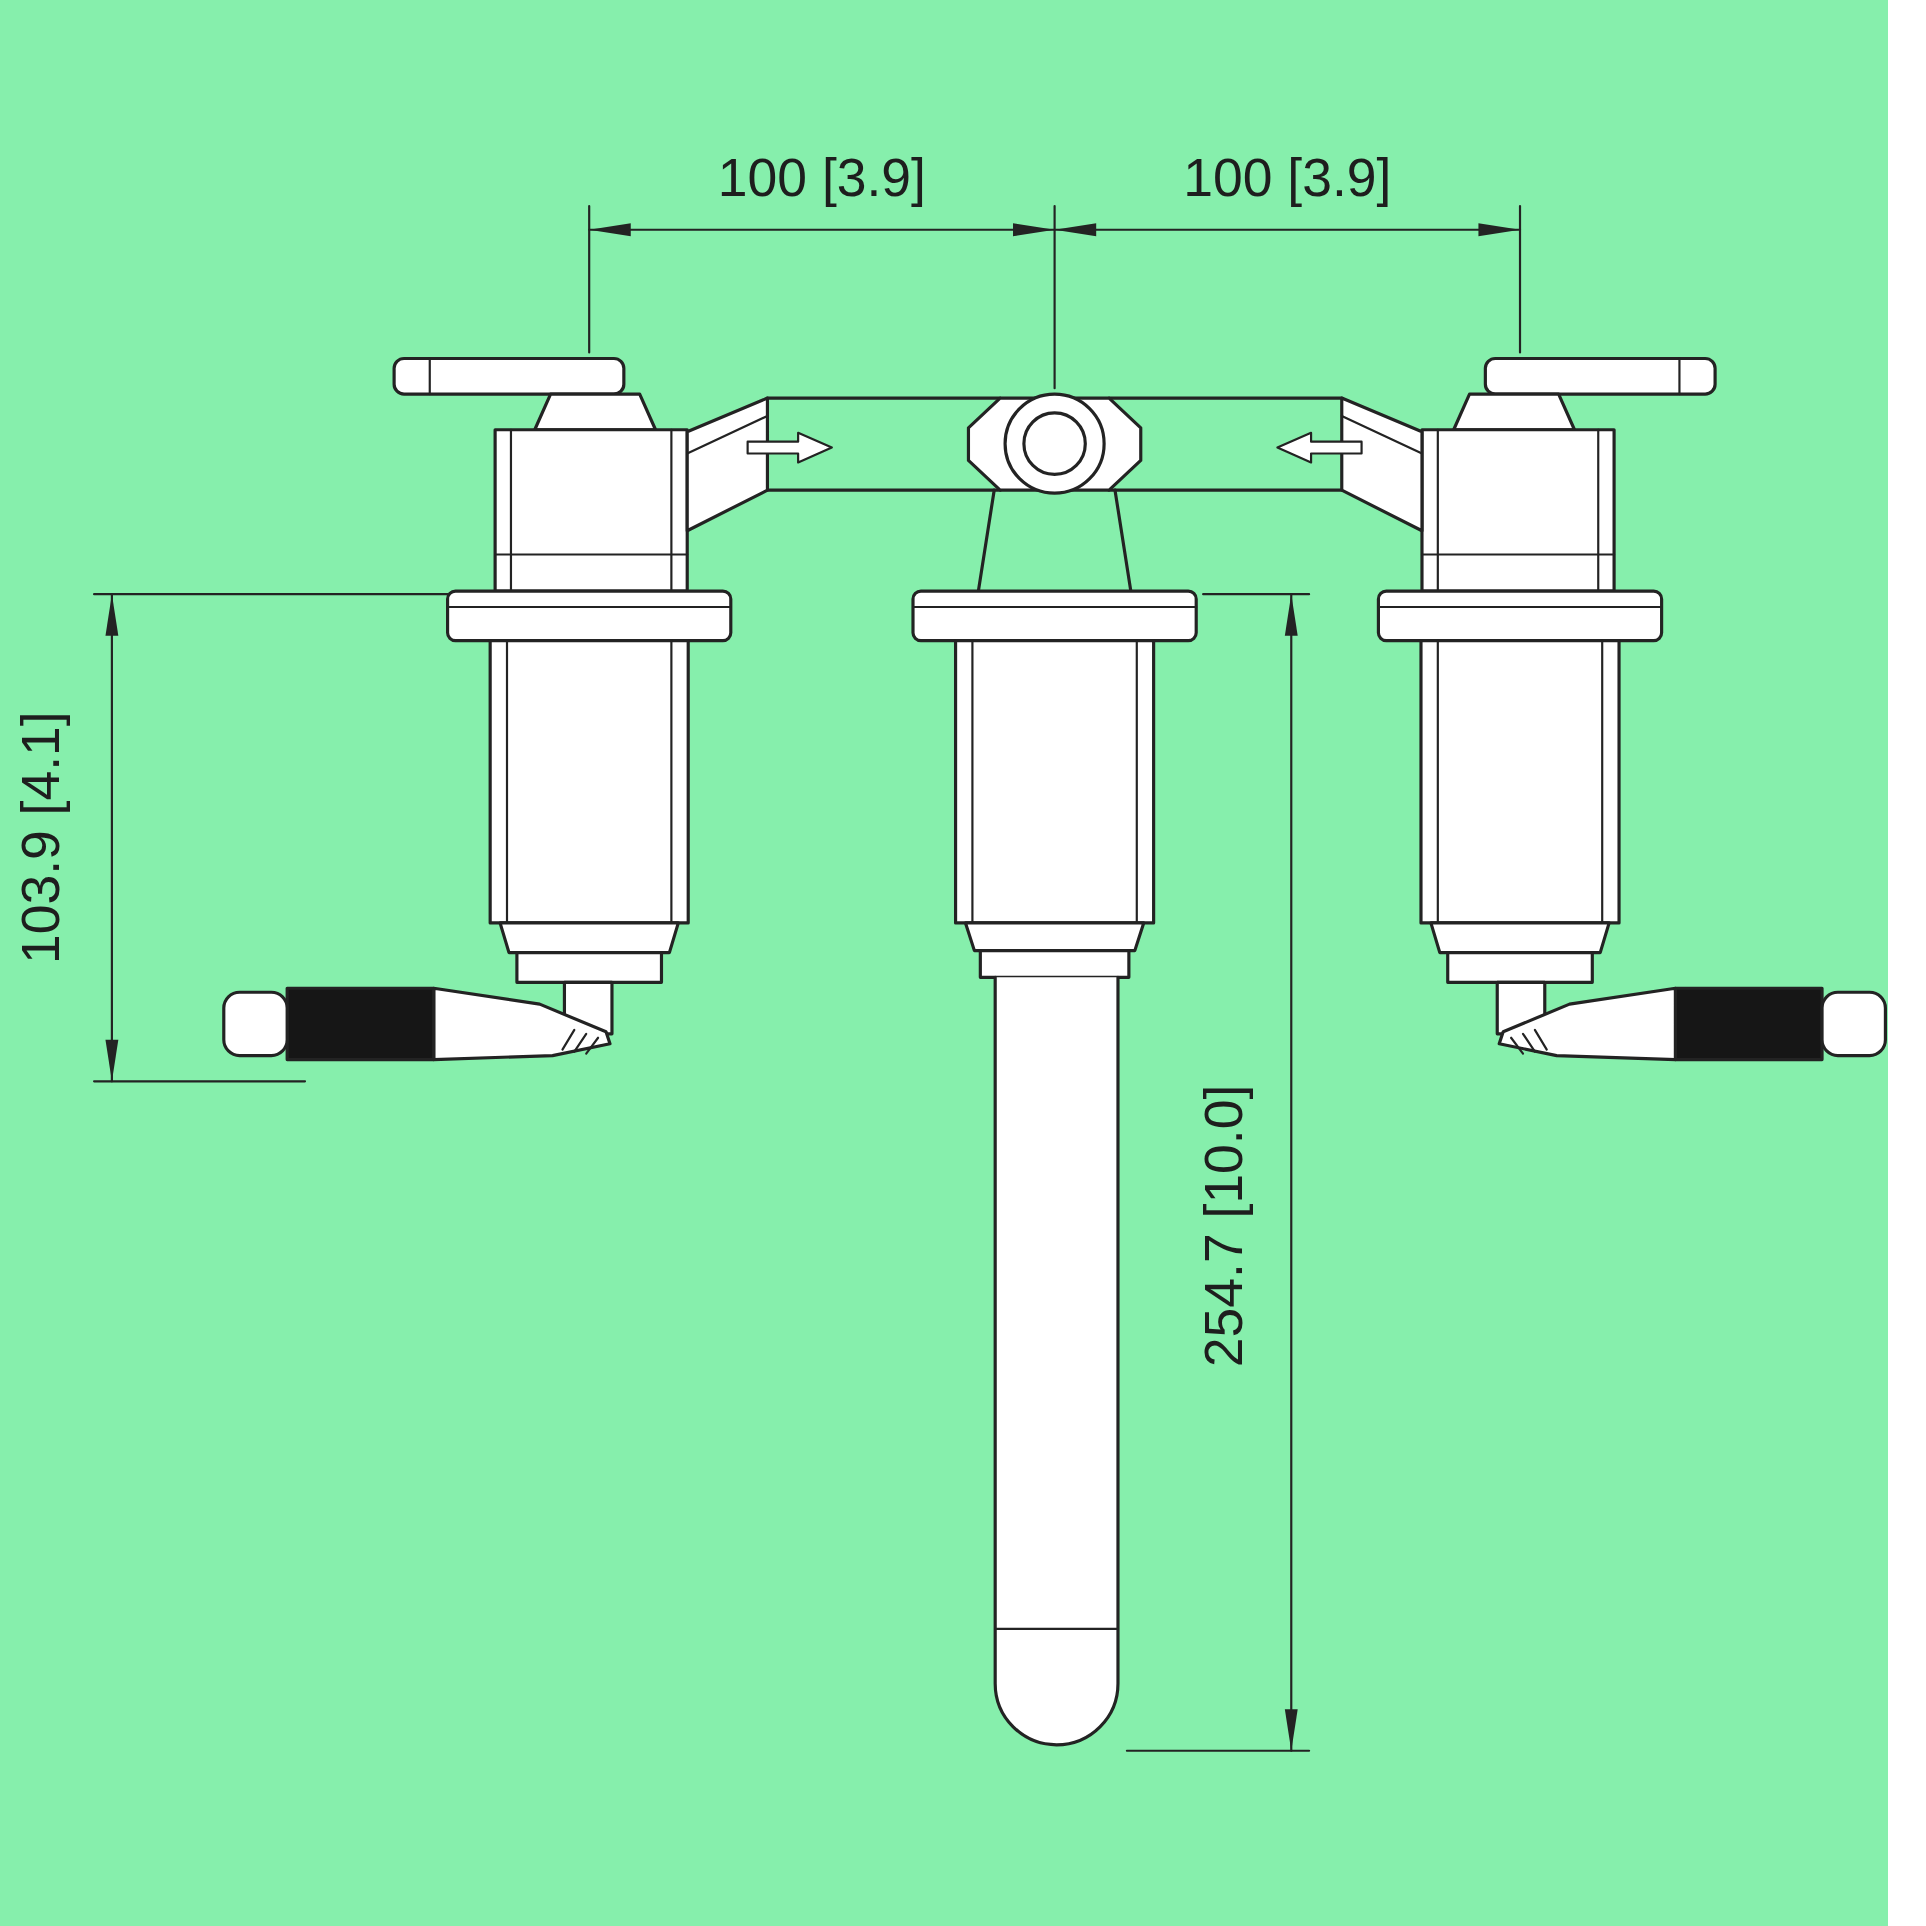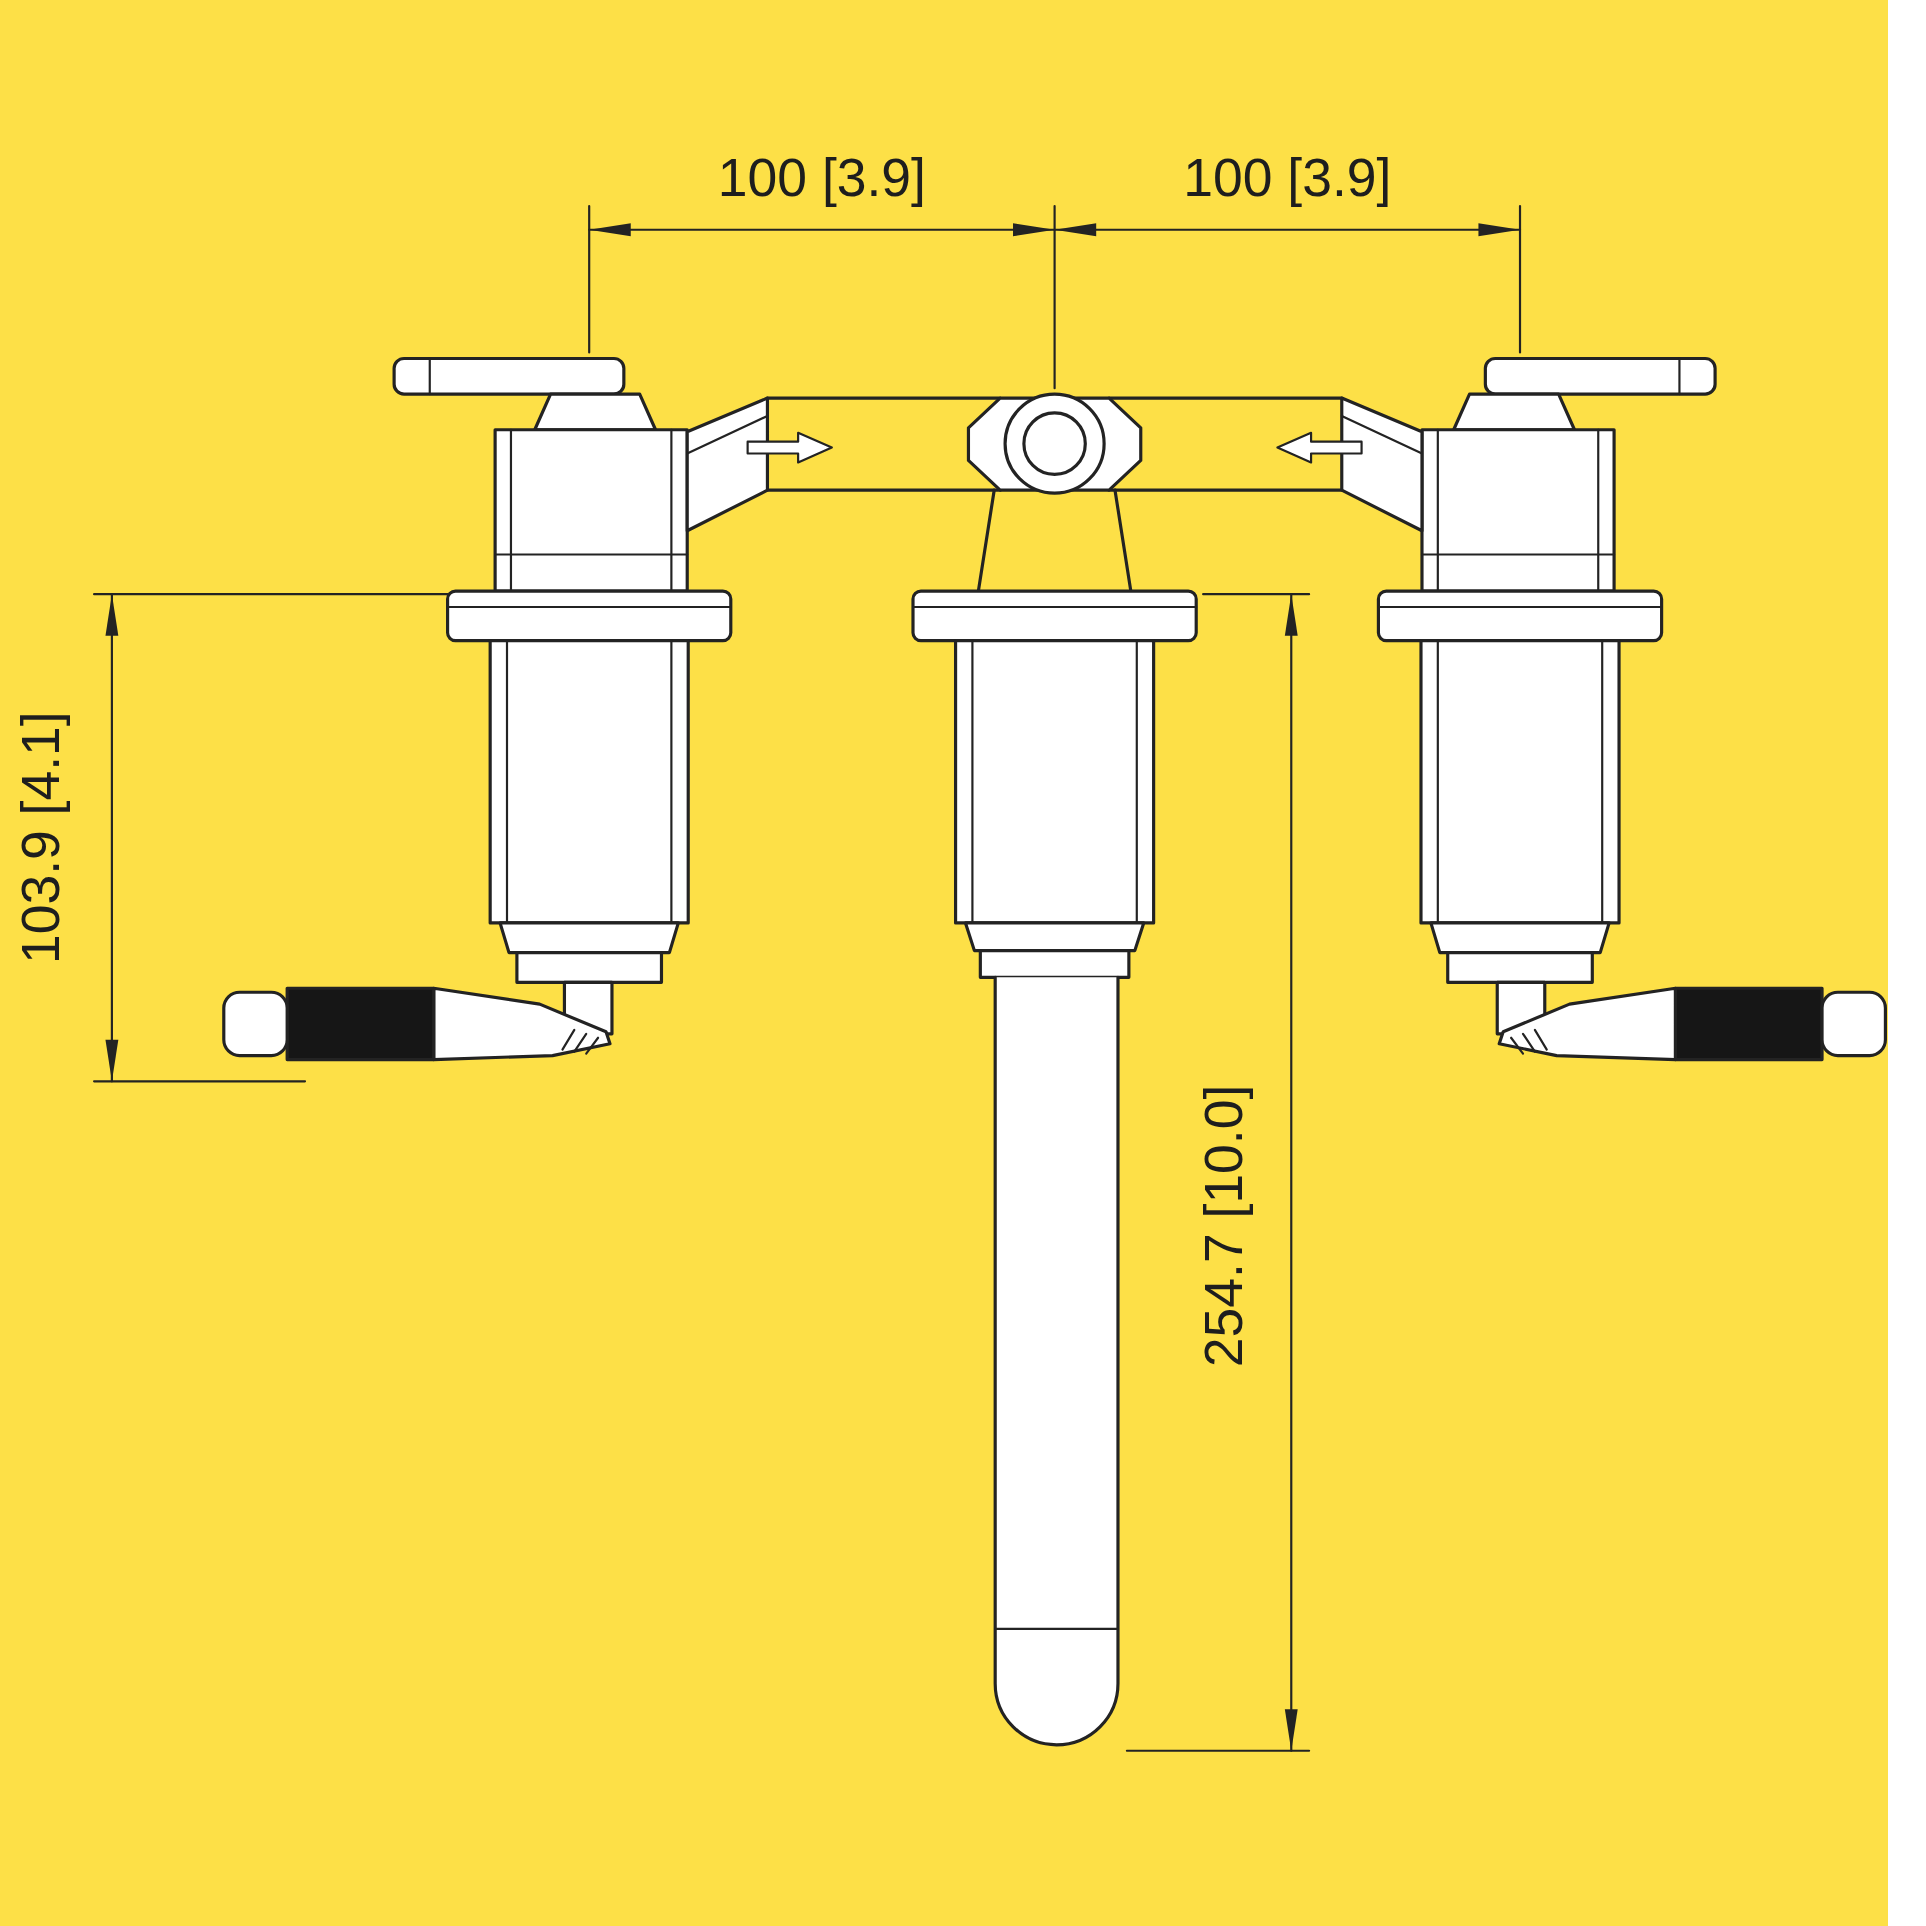--- a/index.html
+++ b/index.html
@@ -1,20 +1,20 @@
 <!DOCTYPE html>
 <html><head>
 <meta charset="utf-8">
 <style>
   html, body { margin: 0; padding: 0; background: #ffffff; }
   .canvas {
     position: relative;
     width: 1888px;
     height: 1927px;
-    background: #fde047;
+    background: #86efac;
     font-family: "Liberation Sans", sans-serif;
   }
   svg line, svg path, svg rect, svg circle {
     stroke: #232323;
     fill: none;
     stroke-width: 3.2;
     stroke-linecap: round;
     stroke-linejoin: round;
   }
   .thin { stroke-width: 2.2; }

